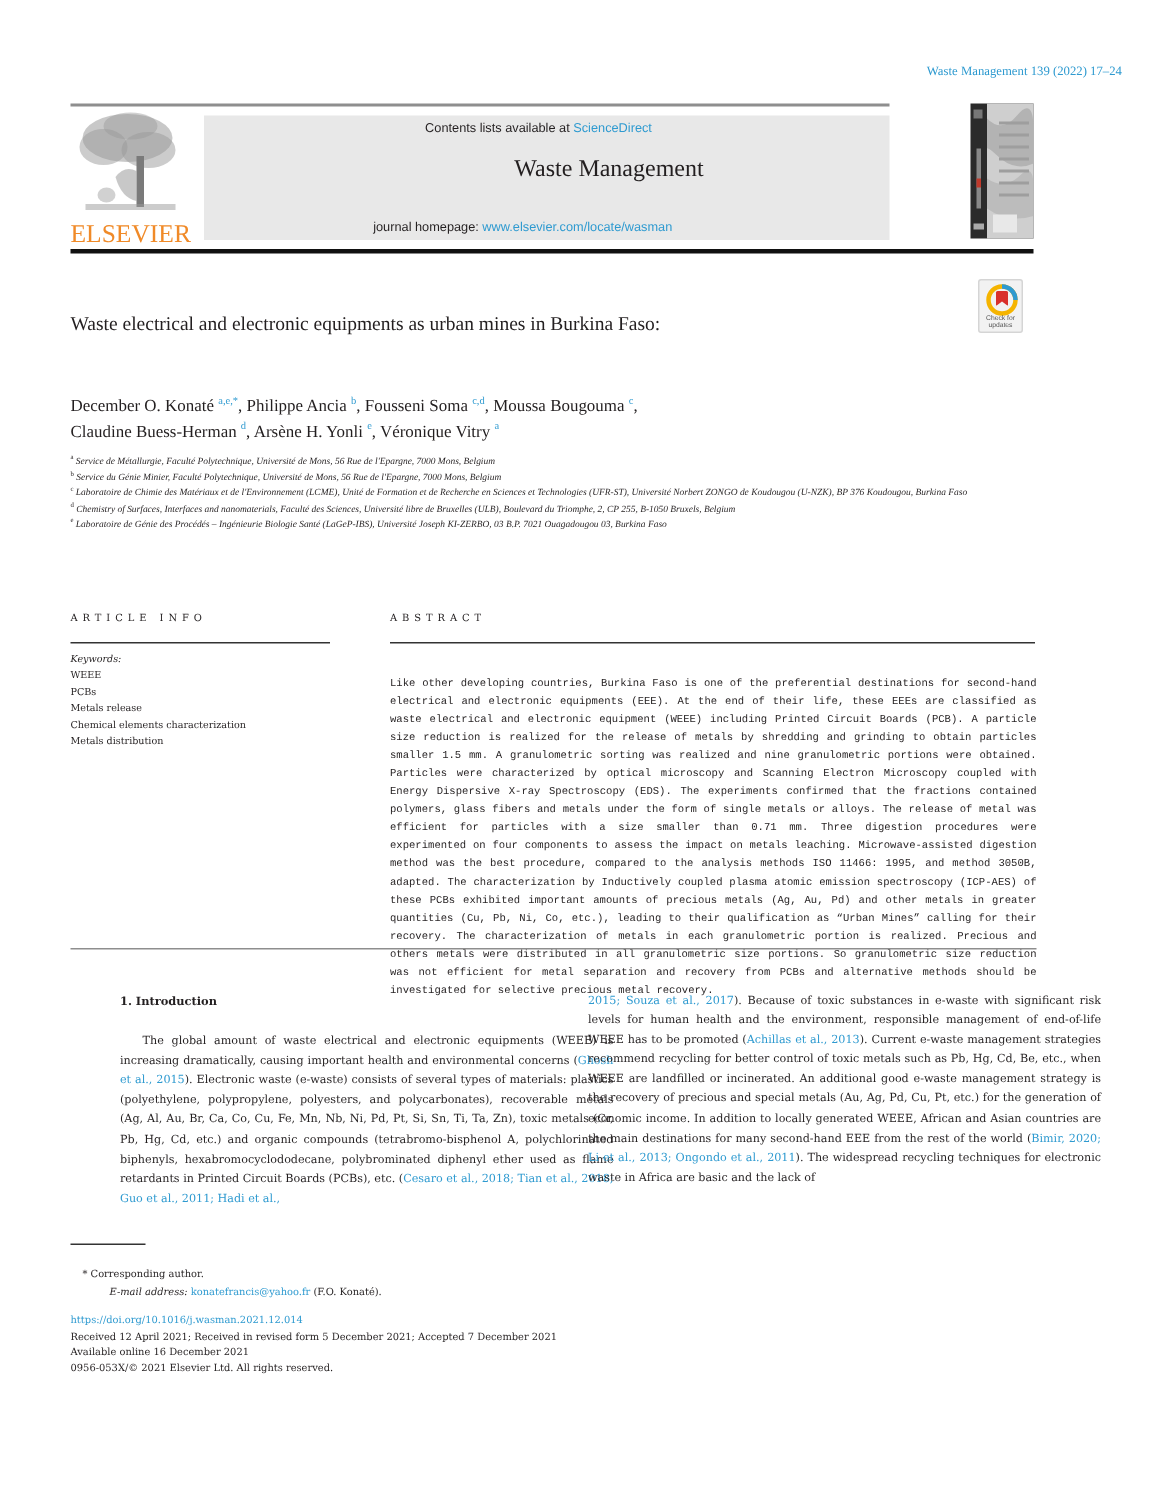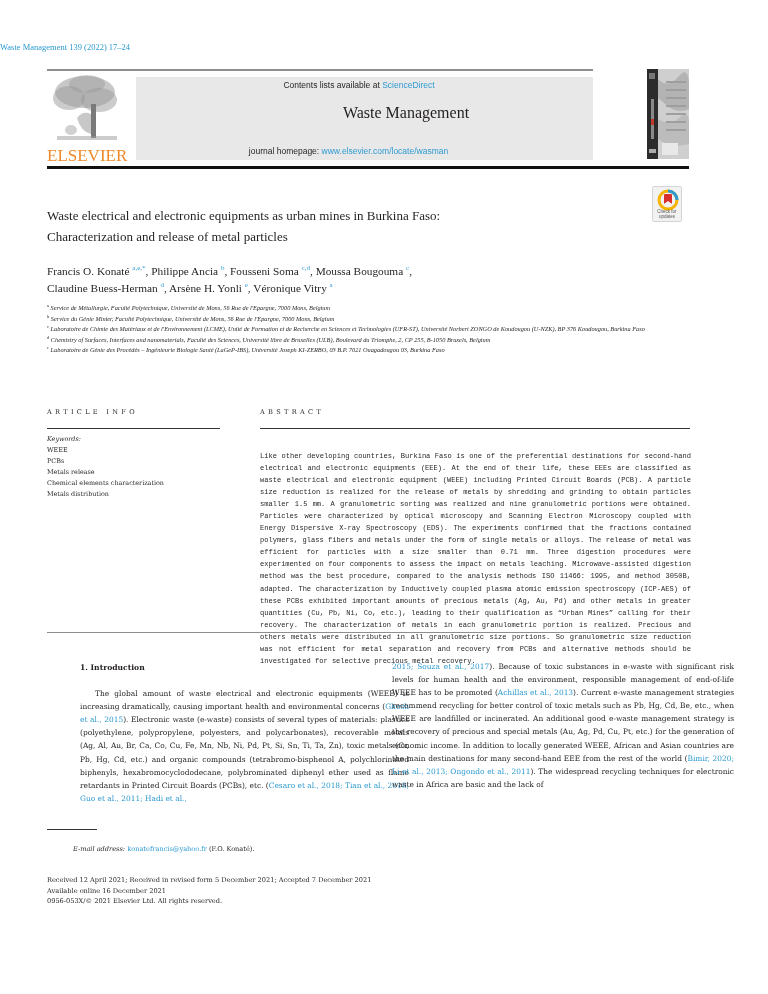--- a/index.html
+++ b/index.html
@@ -1,20 +1,20 @@
 <!DOCTYPE html>
 <html><head>
 <meta charset="utf-8">
 <style>
   * { margin:0; padding:0; box-sizing:border-box; }
   html, body { width:768px; height:994px; background:#ffffff; overflow:hidden; }
   body { position:relative; font-family:"DejaVu Serif","Liberation Serif",serif; color:#231f20; }
   a, .link { color:#2e9ad0; text-decoration:none; }
 
-  .journal-ref { position:absolute; top:42px; left:0; width:748px; text-align:left;
+  .journal-ref { position:absolute; top:42px; left:0; width:748px; text-align:right;
     font-family:"Liberation Serif",serif; font-size:8.5px; color:#2e9ad0; }
 
   .masthead-topline { position:absolute; top:69px; left:47px; width:546px; height:2px; background:#8e8e8e; }
 
   .logo { position:absolute; top:72px; left:47px; width:79px; height:90px; }
   .logo-word { position:absolute; top:146px; left:47px; width:79px; text-align:center;
     font-family:"Liberation Serif",serif; font-size:17px; color:#f08a28; letter-spacing:0px; }
 
   .mast-box { position:absolute; top:77px; left:136px; width:457px; height:83px; background:#e8e8e8; }
   .contents-line { position:absolute; top:80px; left:136px; width:446px; text-align:center;
@@ -136,26 +136,25 @@
     <circle cx="15" cy="11" r="9" fill="none" stroke="#f5b400" stroke-width="3"></circle>
     <path d="M15 2 a9 9 0 0 1 9 9" fill="none" stroke="#2e9ad0" stroke-width="3"></path>
     <rect x="11" y="5" width="8" height="10" rx="1" fill="#d9302c"></rect>
     <path d="M11 15 L15 12 L19 15z" fill="#f2f2f2"></path>
   </svg>
   <div class="txt">Check for updates</div>
 </div>
 
 <div class="title">
   <div>Waste electrical and electronic equipments as urban mines in Burkina Faso:</div>
-  <div>Characterization and release of metal particles</div>
 </div>
 
 <div class="authors">
   <div>
-    <span>Francis O. Konaté</span>&nbsp;<sup>a,e,*</sup><span>, </span><span>Philippe Ancia</span>&nbsp;<sup>b</sup><span>, </span><span>Fousseni Soma</span>&nbsp;<sup>c,d</sup><span>, </span><span>Moussa Bougouma</span>&nbsp;<sup>c</sup><span>,</span>
+    <span>December O. Konaté</span>&nbsp;<sup>a,e,*</sup><span>, </span><span>Philippe Ancia</span>&nbsp;<sup>b</sup><span>, </span><span>Fousseni Soma</span>&nbsp;<sup>c,d</sup><span>, </span><span>Moussa Bougouma</span>&nbsp;<sup>c</sup><span>,</span>
   </div>
   <div>
     <span>Claudine Buess-Herman</span>&nbsp;<sup>d</sup><span>, </span><span>Arsène H. Yonli</span>&nbsp;<sup>e</sup><span>, </span><span>Véronique Vitry</span>&nbsp;<sup>a</sup>
   </div>
 </div>
 
 <div class="affils">
   <div><sup>a</sup> <span>Service de Métallurgie, Faculté Polytechnique, Université de Mons, 56 Rue de l'Epargne, 7000 Mons, Belgium</span></div>
   <div><sup>b</sup> <span>Service du Génie Minier, Faculté Polytechnique, Université de Mons, 56 Rue de l'Epargne, 7000 Mons, Belgium</span></div>
   <div><sup>c</sup> <span>Laboratoire de Chimie des Matériaux et de l'Environnement (LCME), Unité de Formation et de Recherche en Sciences et Technologies (UFR-ST), Université Norbert ZONGO de Koudougou (U-NZK), BP 376 Koudougou, Burkina Faso</span></div>
@@ -183,20 +182,22 @@
   <div class="intro-head">1.  Introduction</div>
   <p class="indent"><span>The global amount of waste electrical and electronic equipments (WEEE) is increasing dramatically, causing important health and environmental concerns (</span><a>Ghosh et al., 2015</a><span>). Electronic waste (e-waste) consists of several types of materials: plastics (polyethylene, polypropylene, polyesters, and polycarbonates), recoverable metals (Ag, Al, Au, Br, Ca, Co, Cu, Fe, Mn, Nb, Ni, Pd, Pt, Si, Sn, Ti, Ta, Zn), toxic metals (Cr, Pb, Hg, Cd, etc.) and organic compounds (tetrabromo-bisphenol A, polychlorinated biphenyls, hexabromocyclododecane, polybrominated diphenyl ether used as flame retardants in Printed Circuit Boards (PCBs), etc. (</span><a>Cesaro et al., 2018; Tian et al., 2018; Guo et al., 2011; Hadi et al.,</a></p>
 </div>
 
 <div class="col col-right">
   <p><a>2015; Souza et al., 2017</a><span>). Because of toxic substances in e-waste with significant risk levels for human health and the environment, responsible management of end-of-life WEEE has to be promoted (</span><a>Achillas et al., 2013</a><span>). Current e-waste management strategies recommend recycling for better control of toxic metals such as Pb, Hg, Cd, Be, etc., when WEEE are landfilled or incinerated. An additional good e-waste management strategy is the recovery of precious and special metals (Au, Ag, Pd, Cu, Pt, etc.) for the generation of economic income. In addition to locally generated WEEE, African and Asian countries are the main destinations for many second-hand EEE from the rest of the world (</span><a>Bimir, 2020; Li et al., 2013; Ongondo et al., 2011</a><span>). The widespread recycling techniques for electronic waste in Africa are basic and the lack of</span></p>
 </div>
 
 <div class="fn-rule"></div>
 <div class="footnote">
+  <div>* Corresponding author.</div>
   <div style="padding-left:7px;margin-left:11px;"><span class="em">E-mail address:</span> <a>konatefrancis@yahoo.fr</a><span> (F.O. Konaté).</span></div>
 </div>
 
 <div class="doi-block">
+  <a style="display:block;">https://doi.org/10.1016/j.wasman.2021.12.014</a>
   <div>Received 12 April 2021; Received in revised form 5 December 2021; Accepted 7 December 2021</div>
   <div>Available online 16 December 2021</div>
   <div>0956-053X/© 2021 Elsevier Ltd. All rights reserved.</div>
 </div>
 
 </body></html>

